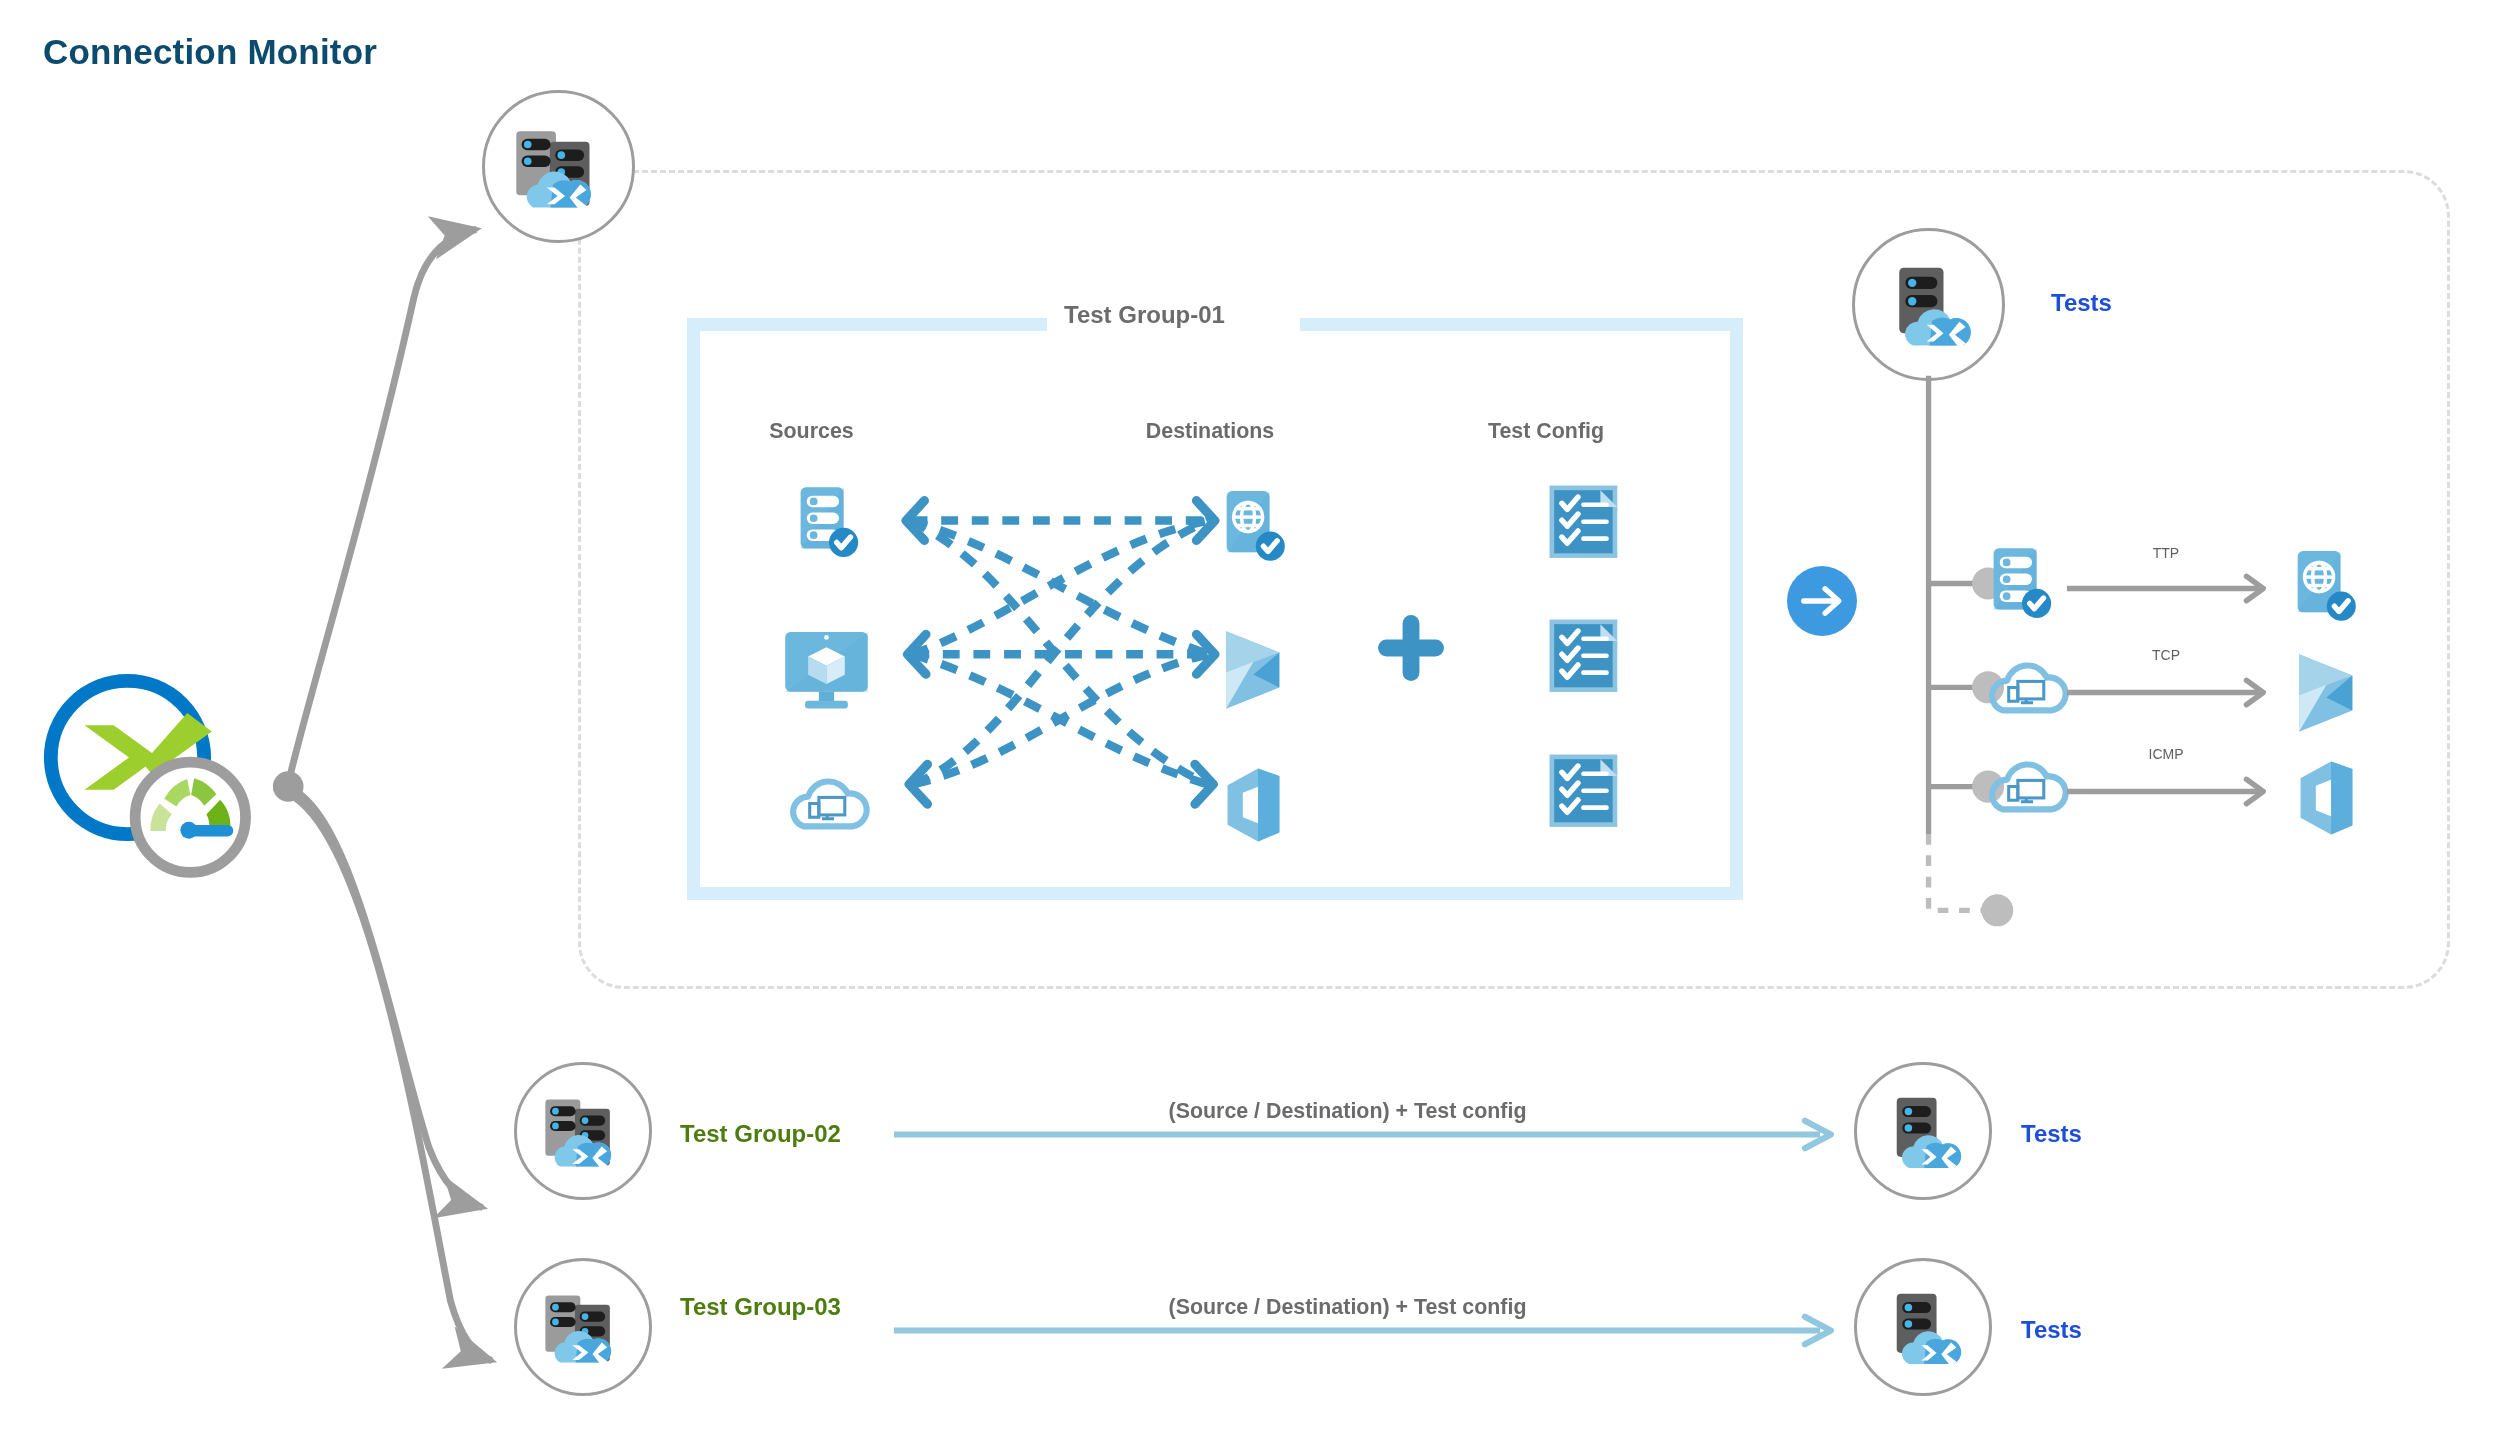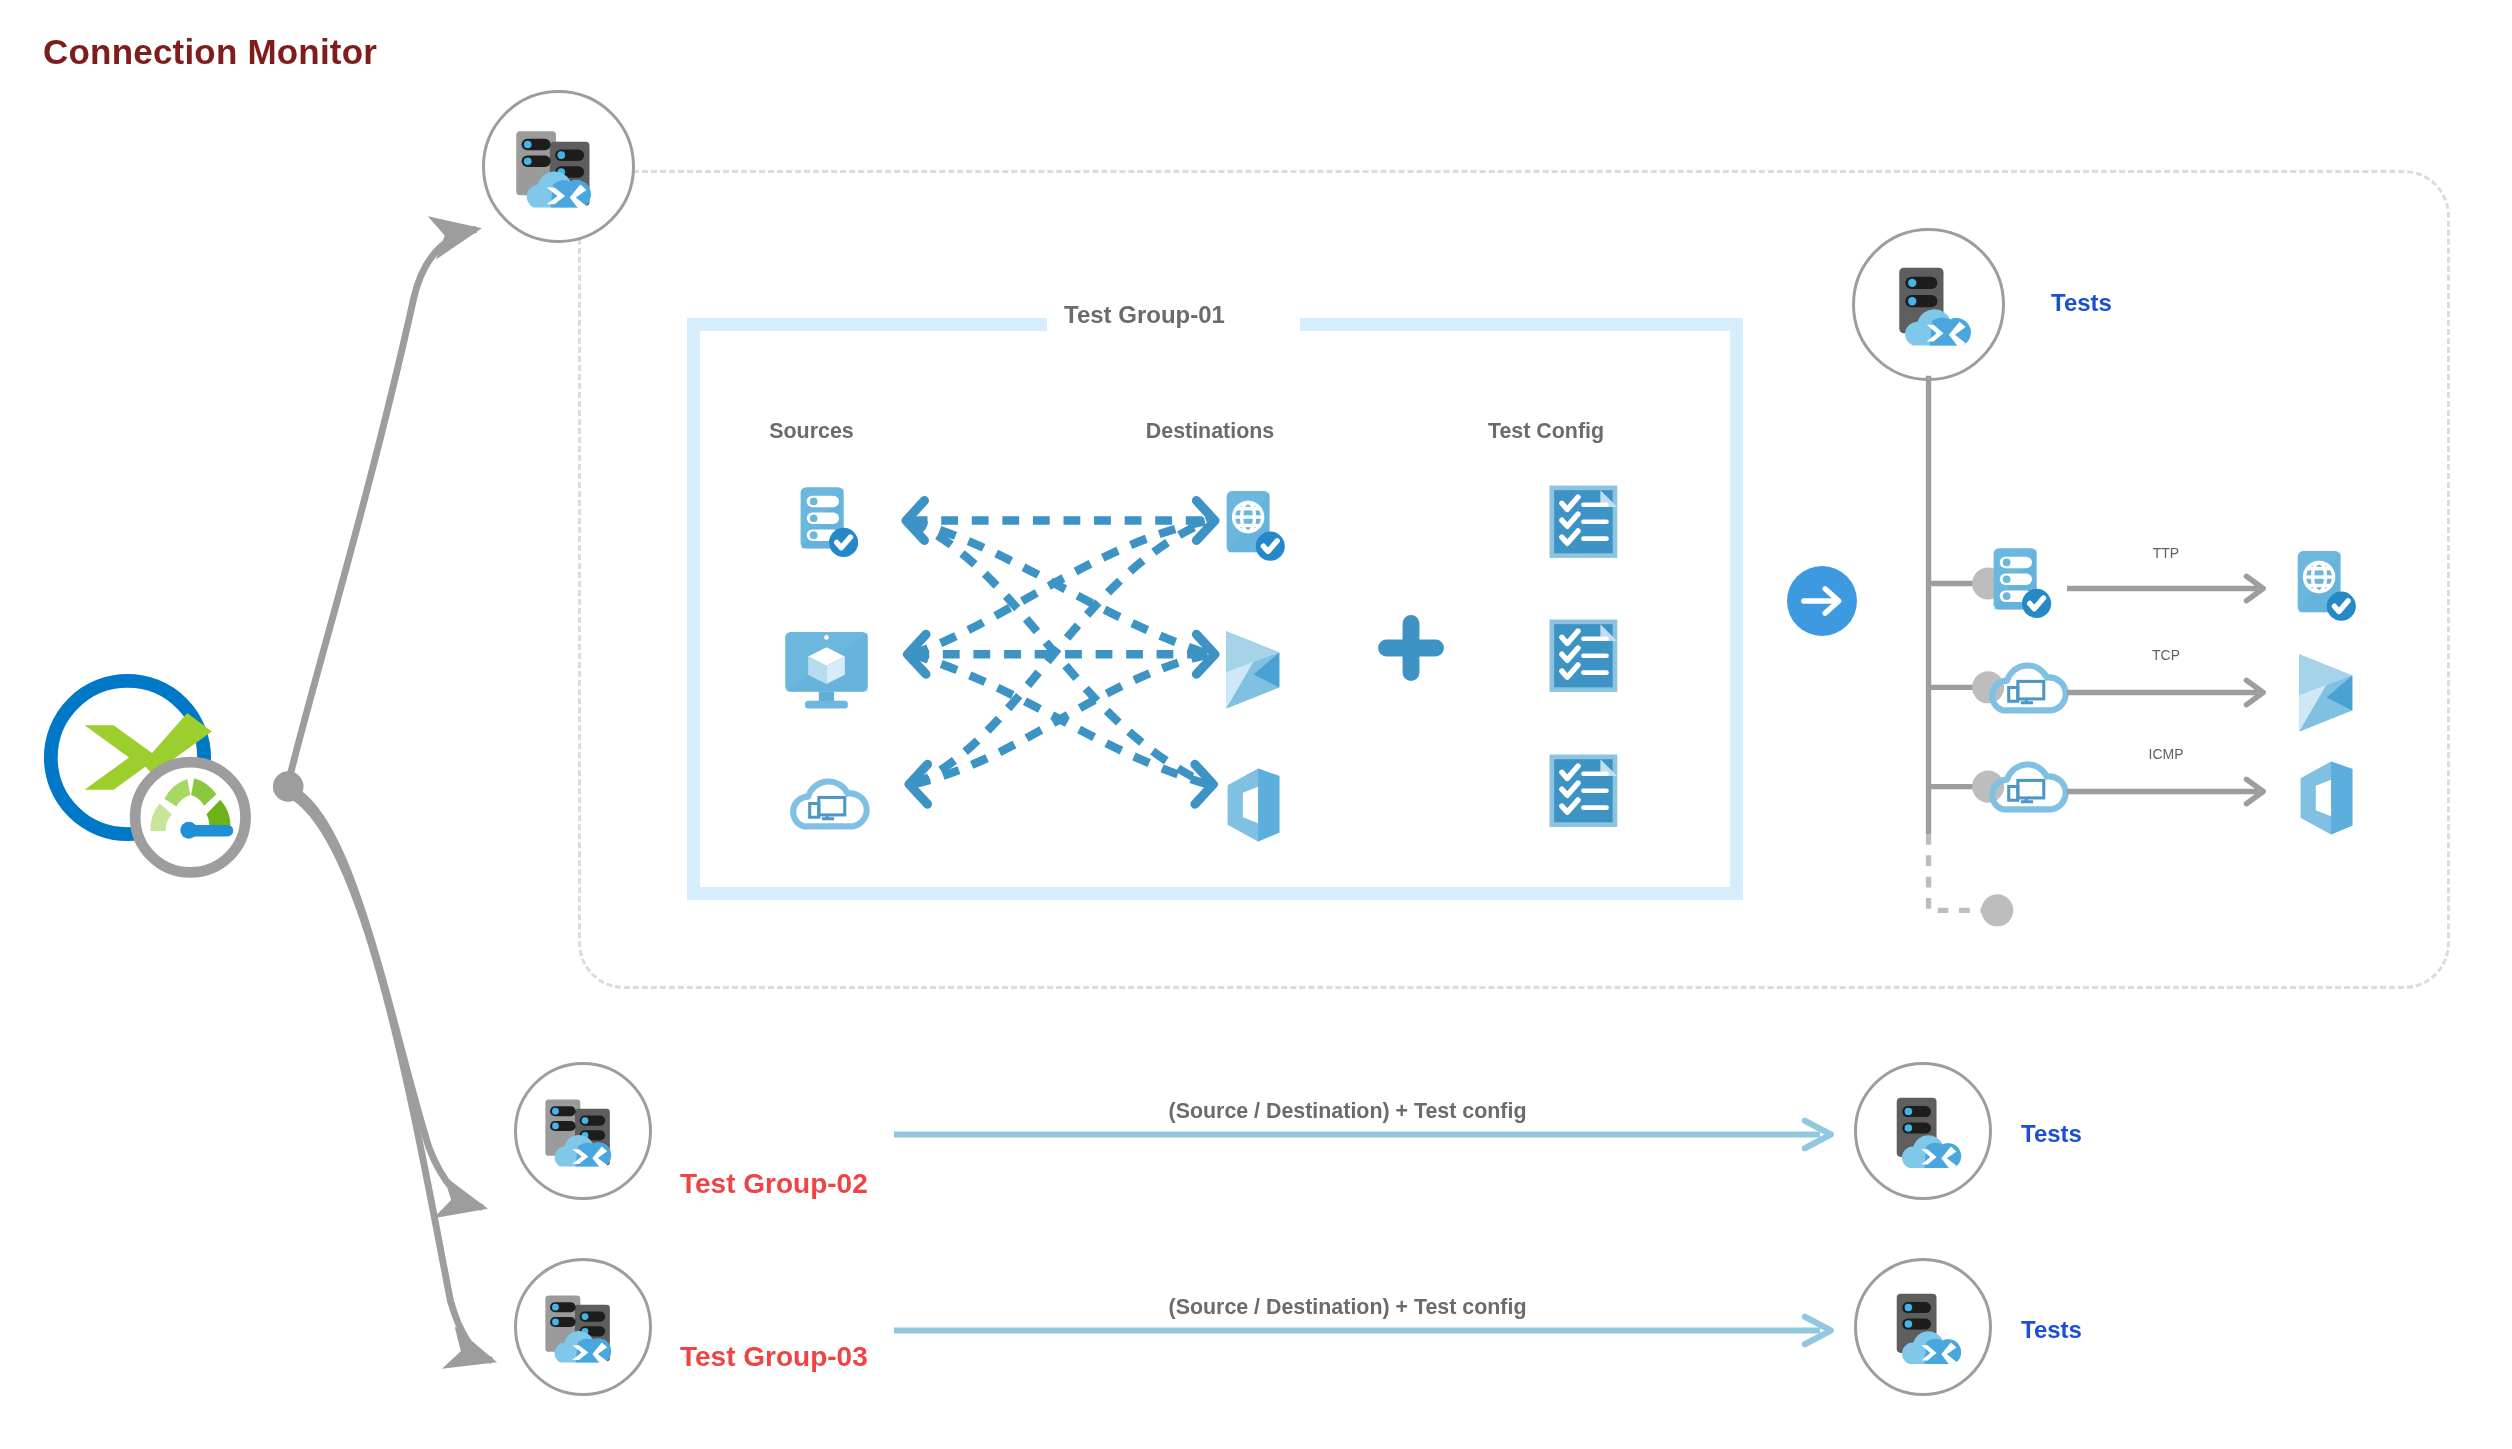--- a/index.html
+++ b/index.html
@@ -1,27 +1,27 @@
 <!DOCTYPE html>
 <html style="font-size:12.2px"><head>
 <meta charset="utf-8">
 <style>
   html,body{margin:0;padding:0;background:#ffffff;}
   body{width:2512px;height:1449px;position:relative;overflow:hidden;
        font-family:"Liberation Sans", sans-serif;}
   #root{position:absolute;left:0;top:0;width:2512px;height:1449px;}
   .abs{position:absolute;}
   #page-title{
-    left:43px;top:32px;font-size:35px;font-weight:bold;color:#7f1d1d;letter-spacing:0.2px;
+    left:43px;top:32px;font-size:35px;font-weight:bold;color:#0c4a6e;letter-spacing:0.2px;
   }
   .node-circle{
     border-radius:50%;border:3.8px solid #9d9d9d;background:#fff;
     display:flex;align-items:center;justify-content:center;box-sizing:border-box;
   }
-  .grp-label{font-size:28px;font-weight:bold;color:#ef4444;white-space:nowrap;margin-top:48px;}
+  .grp-label{font-size:24px;font-weight:bold;color:#4d7c0f;white-space:nowrap;}
   .col-head{font-size:21.4px;font-weight:bold;color:#6b6b6b;white-space:nowrap;text-align:center;}
   .tg-title{font-size:24px;font-weight:bold;color:#6b6b6b;white-space:nowrap;}
   .tests-label{font-size:24px;font-weight:bold;color:#1d4ed8;white-space:nowrap;}
   .proto-label{font-size:14px;color:#5f5f5f;white-space:nowrap;text-align:center;}
   .link-label{font-size:21.4px;font-weight:bold;color:#6b6b6b;white-space:nowrap;text-align:center;margin-top:20px;}
   .tg-box-border{
     border:13.8px solid #d6eefb;background:#ffffff;box-sizing:border-box;
   }
   .dashed-region{
     border:3.8px dashed #dcdcdc;border-radius:46px;box-sizing:border-box;

